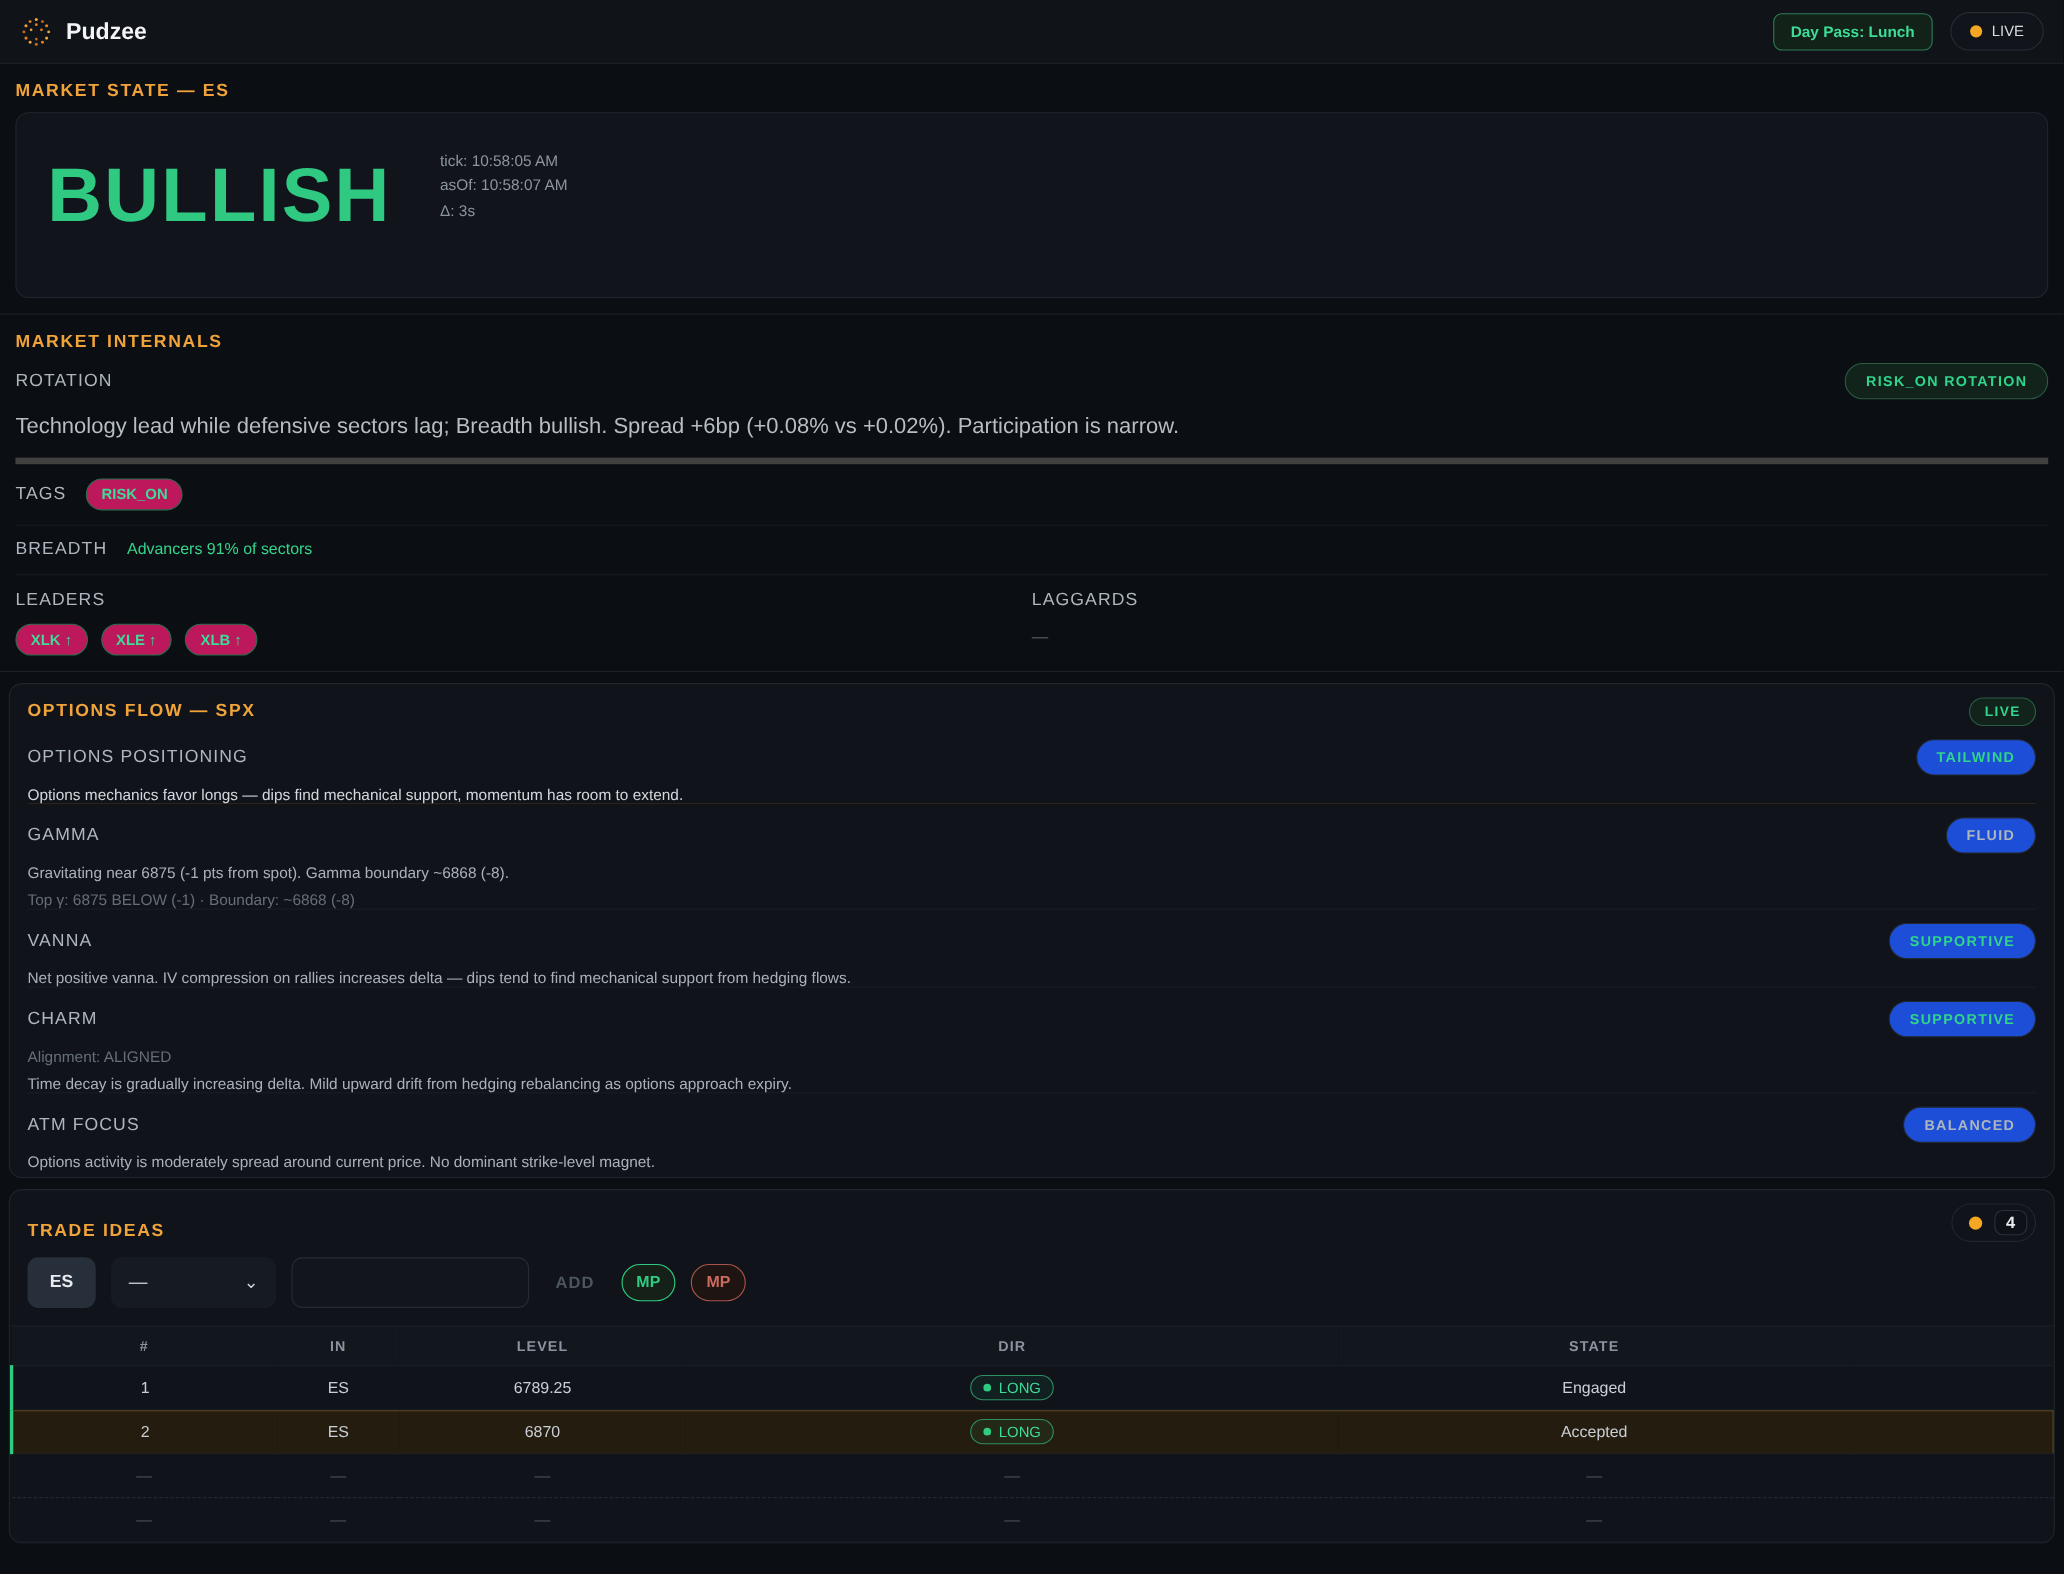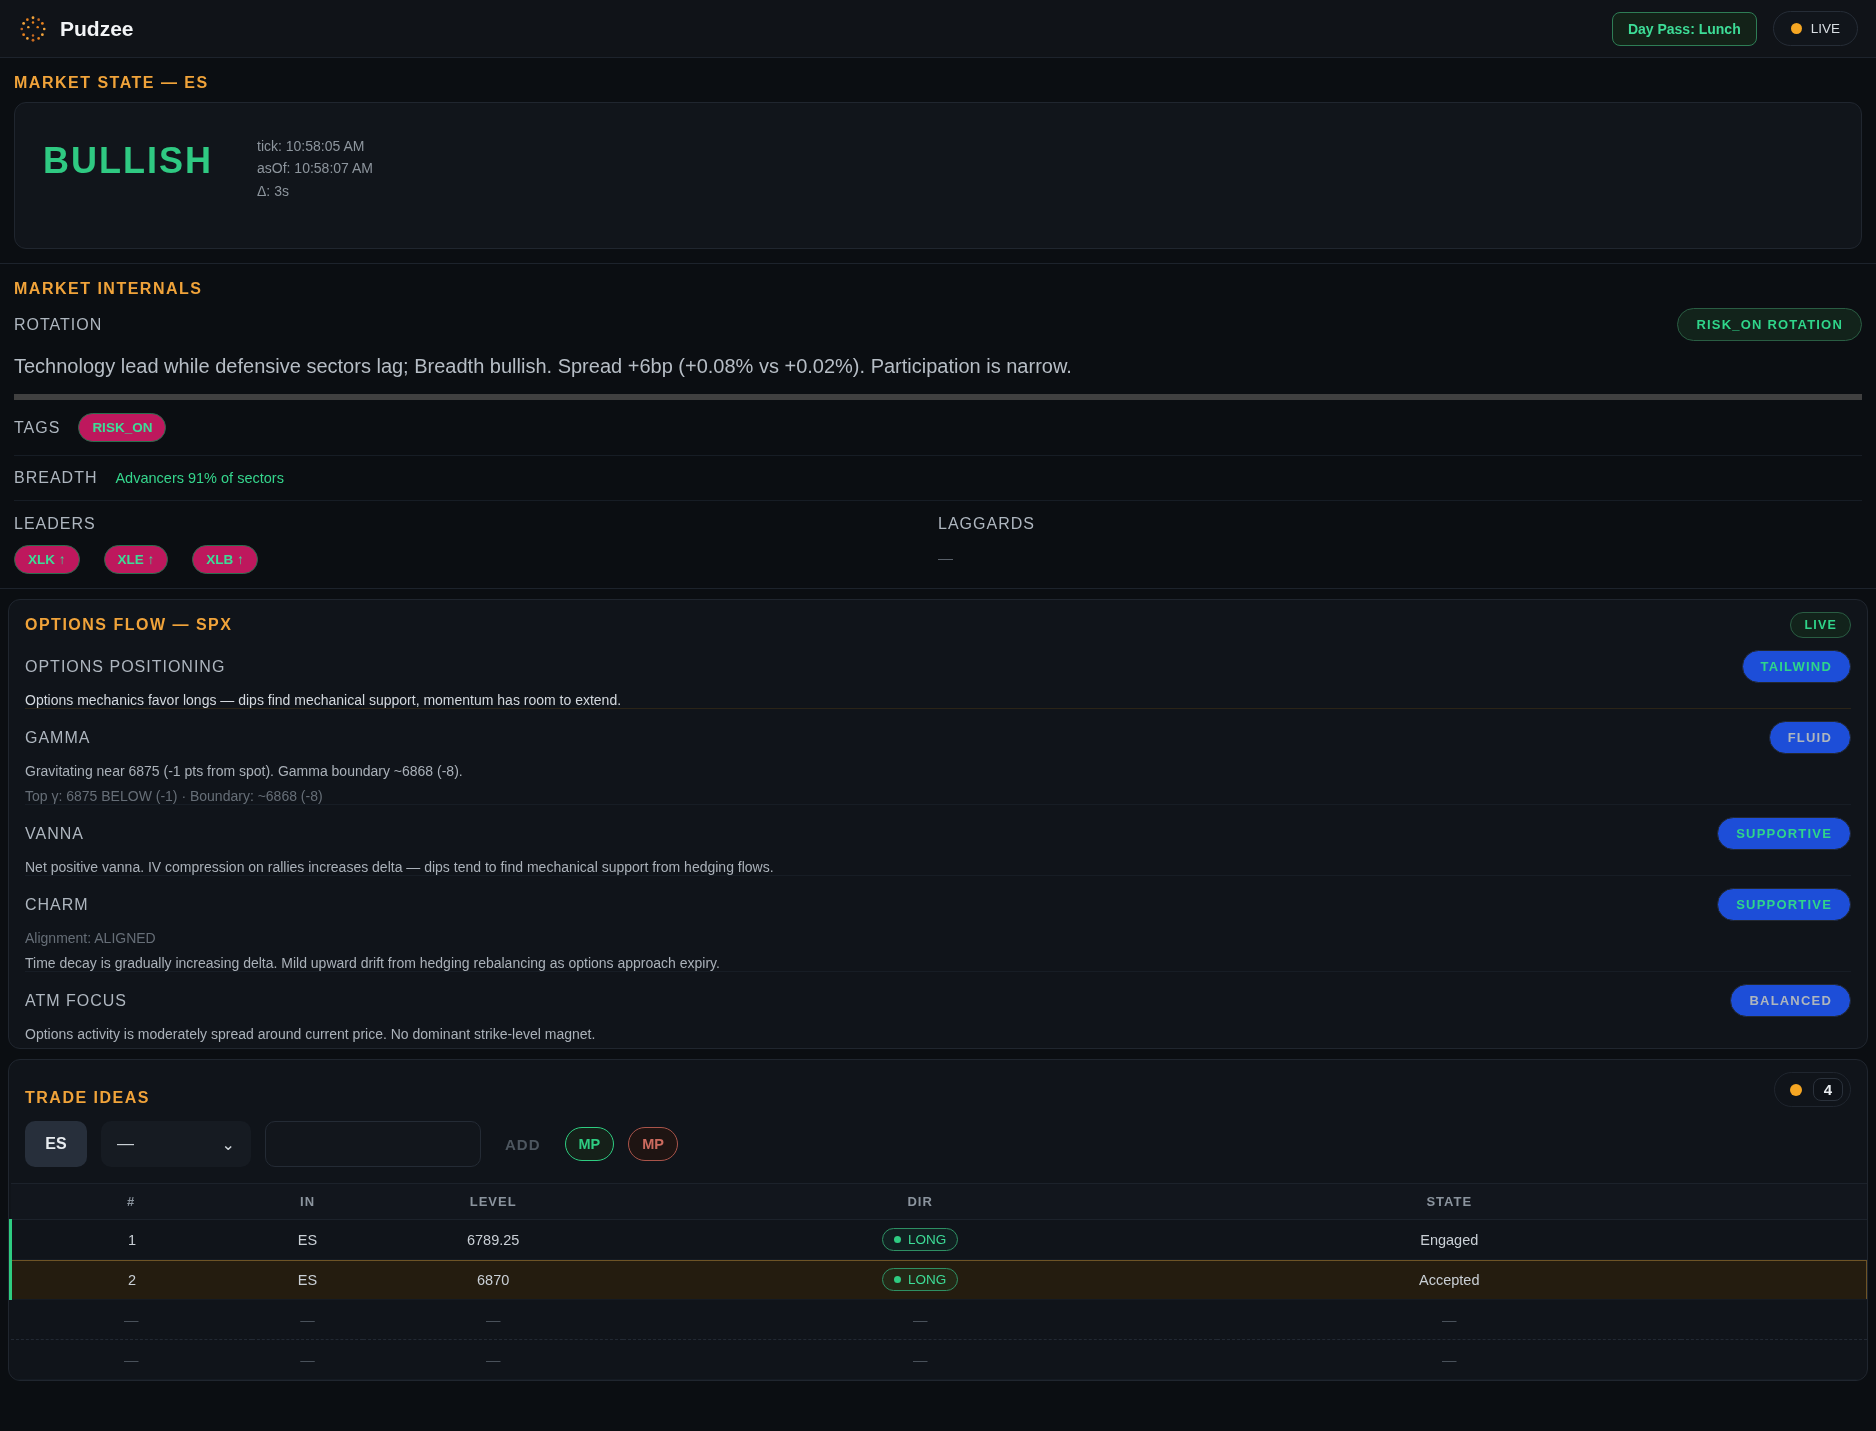--- a/index.html
+++ b/index.html
@@ -32,35 +32,35 @@
   .dot-green  { width: 7px;  height: 7px;  background: #2ecc81; }
 
   
   .band { padding: 10px 14px 14px; border-bottom: 1px solid #1d232c; }
   .band-title { margin: 6px 0 10px; color: #f0a33a; font-size: 16px; font-weight: 700; letter-spacing: 1.5px; }
 
   .market-state-card {
     border: 1px solid #20262f; background: #11151b; border-radius: 12px;
     padding: 24px 18px 46px; display: flex; gap: 44px; align-items: flex-start;
   }
-  .bullish { font-size: 36px; font-weight: 800; color: #2fc982; letter-spacing: 2px; line-height: 1; margin: 16px 0 12px 10px; }
+  .bullish { font-size: 69px; font-weight: 800; color: #2fc982; letter-spacing: 2px; line-height: 1; margin: 16px 0 12px 10px; }
   .meta { font-size: 14px; color: #8d959d; line-height: 1.6; margin-top: 8px; }
 
   
   .row-flex { display: flex; justify-content: space-between; align-items: center; }
   .sub-label { color: #aeb6bf; font-size: 16px; letter-spacing: 1px; }
   .mi-par { color: #b6bdc5; font-size: 20px; padding: 14px 0 16px; border-bottom: 6px solid #404040; }
   .mi-row { display: flex; gap: 18px; align-items: center; padding: 13px 0; border-bottom: 1px solid #171d25; }
   .pill-green {
     padding: 6px 13px; border-radius: 999px; border: 1px solid #2a6e4e;
     background: #be185d; color: #3ddc97; font-size: 13.5px; font-weight: 600;
   }
   .green-text { color: #35d58c; font-size: 14.5px; }
   .cols-2 { display: grid; grid-template-columns: 1fr 1fr; padding-top: 14px; }
-  .pill-row { display: flex; gap: 24px; margin-top: 12px; }
+  .pill-row { display: flex; gap: 12px; margin-top: 12px; }
   .dim-dash { color: #596069; margin-top: 16px; font-size: 15px; }
 
   
   .badge {
     padding: 8px 18px; border-radius: 999px; font-size: 13px; font-weight: 700;
     letter-spacing: 1.2px; border: 1px solid #222831; background: #1d4ed8; white-space: nowrap;
   }
   .badge.green { color: #2fd58a; }
   .badge.green-bordered { color: #2fd58a; border-color: #2a5d43; background: #12231b; }
   .badge.gray { color: #aeb6bd; }

